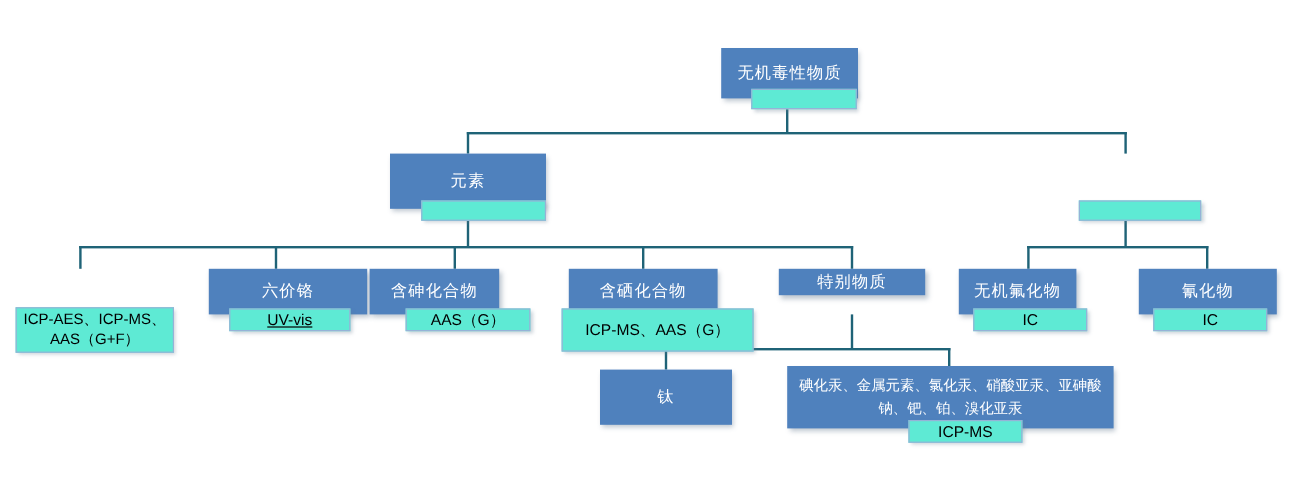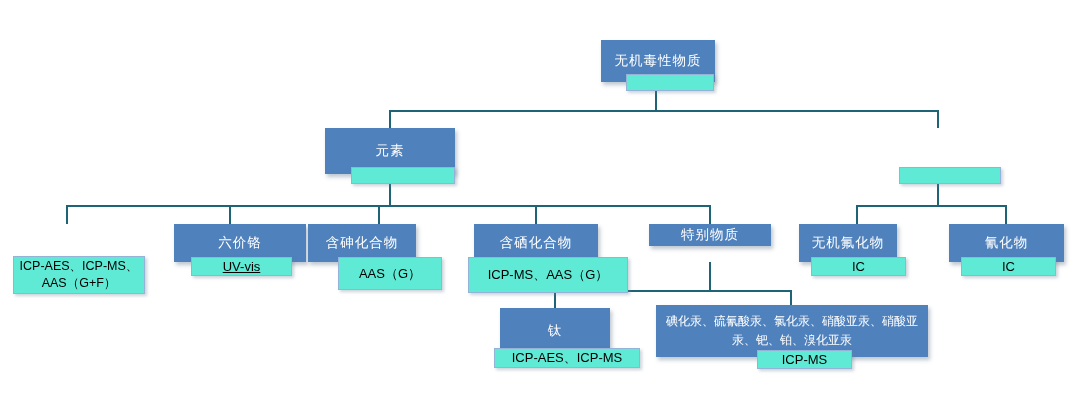--- a/index.html
+++ b/index.html
@@ -63,32 +63,31 @@
   <div class="wbox" style="left:351px;top:167px;width:104px;height:17px;"></div>
 
   <div class="wbox" style="left:899px;top:167px;width:102px;height:17px;"></div>
 
   <div class="wbox wrap" style="left:13px;top:256px;width:132px;height:38px;">ICP-AES、ICP-MS、AAS（G+F）</div>
 
   <div class="bbox" style="left:174px;top:224px;width:132px;height:38px;">六价铬</div>
   <div class="wbox" style="left:191px;top:257px;width:101px;height:19px;text-decoration:underline;">UV-vis</div>
 
   <div class="bbox" style="left:308px;top:224px;width:108px;height:38px;">含砷化合物</div>
-  <div class="wbox" style="left:338px;top:257px;width:104px;height:33px;">AAS（G）</div>
+  <div class="wbox" style="left:338px;top:257px;width:104px;height:19px;">AAS（G）</div>
 
   <div class="bbox" style="left:474px;top:224px;width:124px;height:38px;">含硒化合物</div>
   <div class="wbox" style="left:468px;top:257px;width:160px;height:36px;">ICP-MS、AAS（G）</div>
 
   <div class="bbox" style="left:649px;top:224px;width:122px;height:22px;">特别物质</div>
 
   <div class="bbox" style="left:799px;top:224px;width:98px;height:38px;">无机氟化物</div>
   <div class="wbox" style="left:811px;top:257px;width:95px;height:19px;">IC</div>
 
   <div class="bbox" style="left:949px;top:224px;width:115px;height:38px;">氰化物</div>
   <div class="wbox" style="left:961px;top:257px;width:95px;height:19px;">IC</div>
 
   <div class="bbox" style="left:500px;top:308px;width:110px;height:46px;">钛</div>
-  <div class="wbox" style="left:494px;top:348px;width:146px;height:20px;">ICP-AES、ICP-MS</div>
 
-  <div class="bbox small-text" style="left:656px;top:305px;width:272px;height:52px;">碘化汞、硫氰酸汞、氯化汞、硝酸亚汞、硝酸亚汞、钯、铂、溴化亚汞</div>
+  <div class="bbox small-text" style="left:656px;top:305px;width:272px;height:52px;">碘化汞、金属元素、氯化汞、硝酸亚汞、亚砷酸钠、钯、铂、溴化亚汞</div>
   <div class="wbox" style="left:757px;top:350px;width:95px;height:19px;">ICP-MS</div>
 
 </div>
 
 </body></html>

